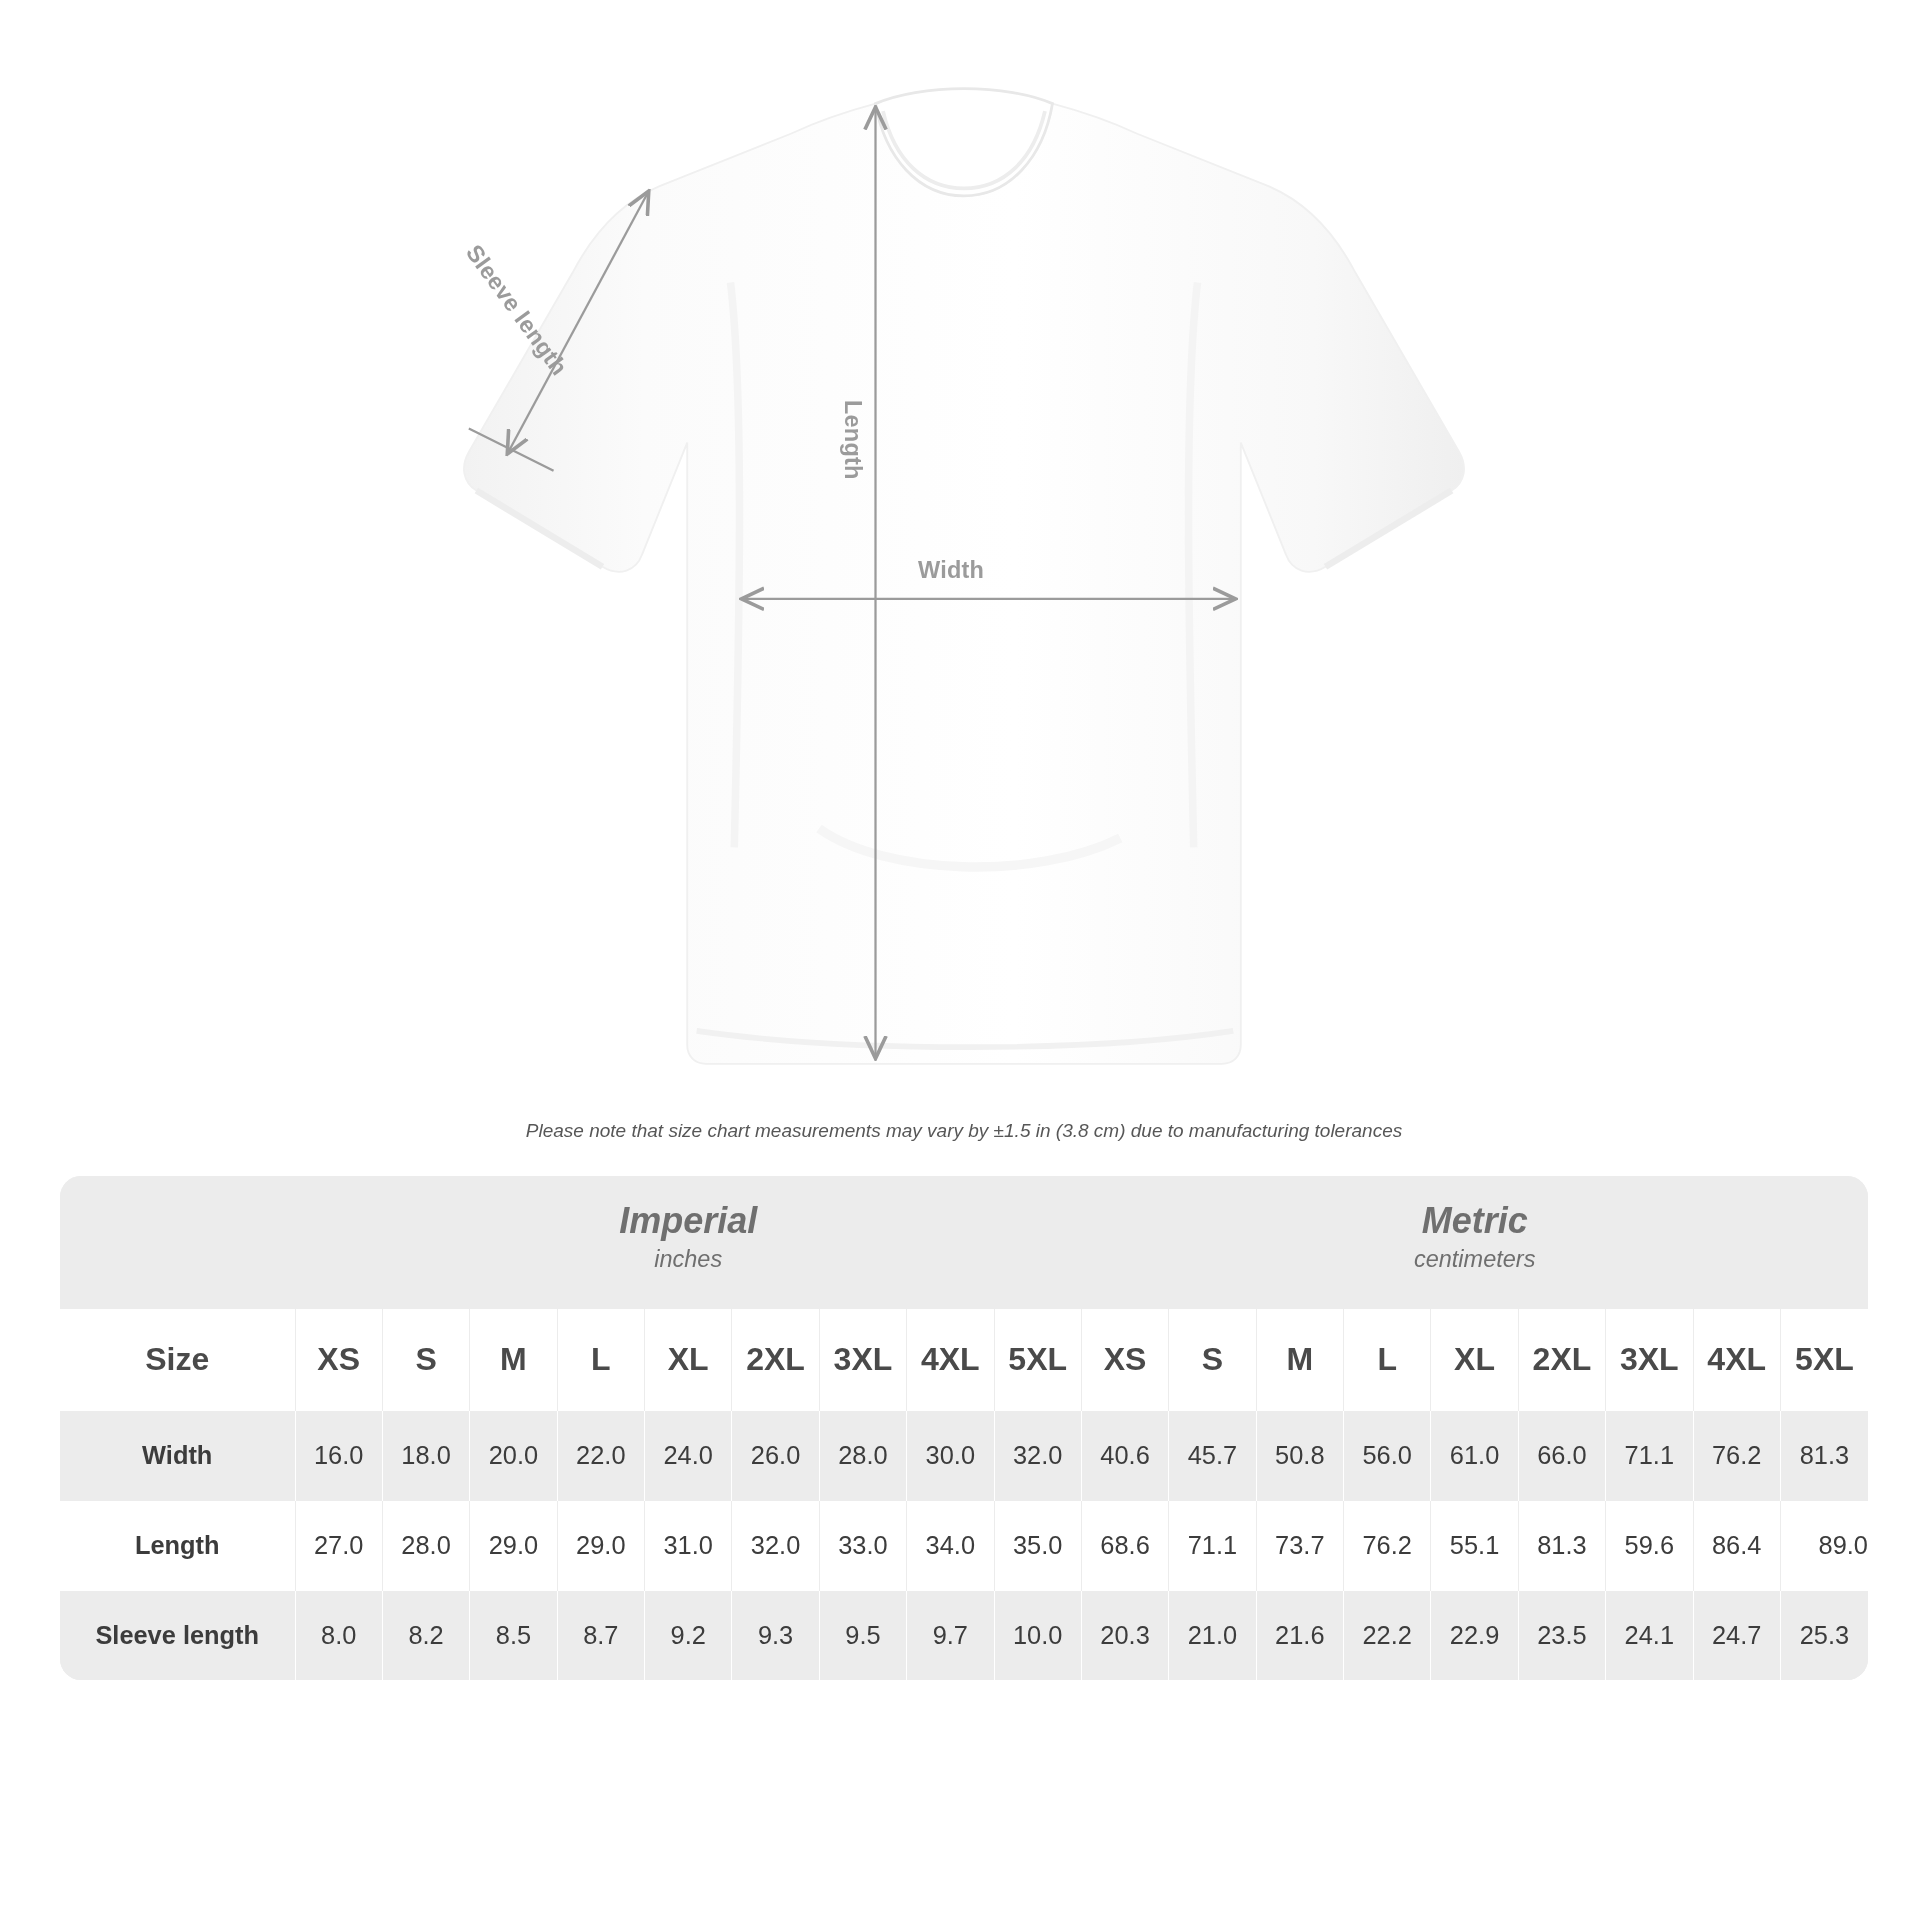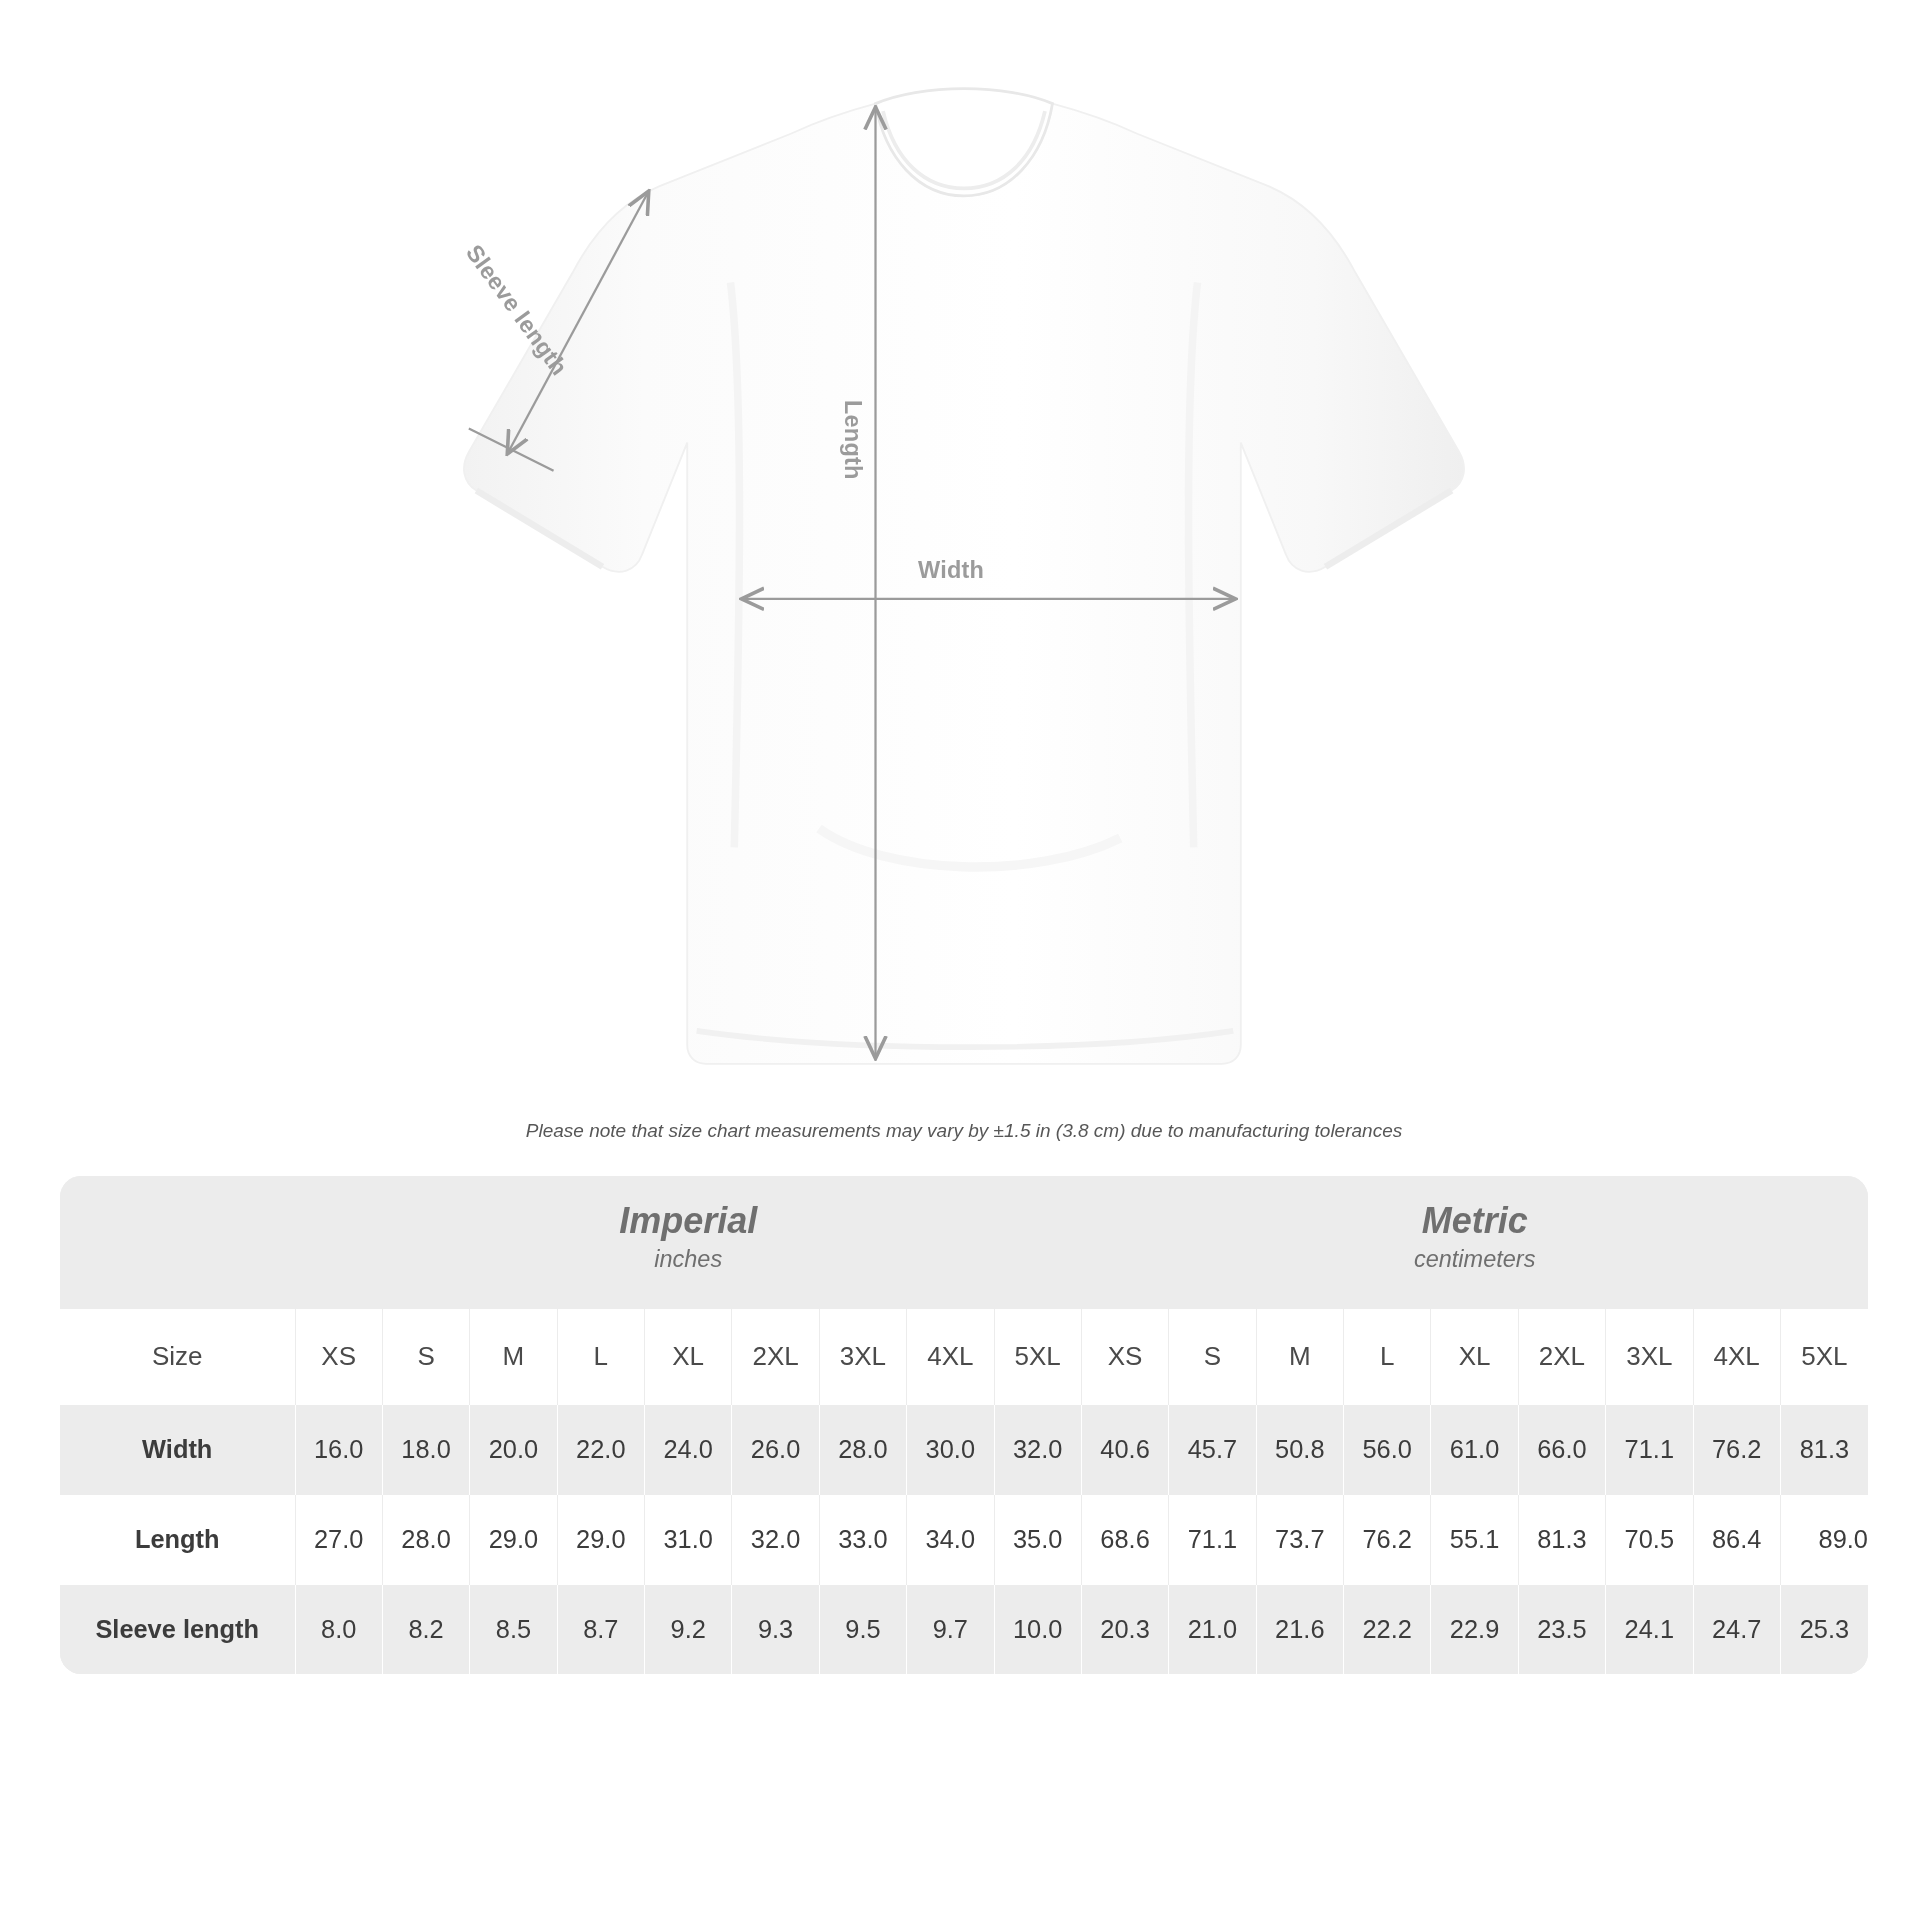--- a/index.html
+++ b/index.html
@@ -116,23 +116,23 @@
   }
   .corner-cell {
     background: #ececec;
     border: none;
   }
 
   
   tr.sizes-row td {
     background: #ffffff;
     padding: 32px 0;
-    font-weight: normal;
+    font-weight: bold;
     color: #4a4a4a;
-    font-size: 26px;
+    font-size: 32px;
     border-right: 1.9px solid #ececec;
   }
   tr.sizes-row td:last-child { border-right: none; }
   tr.sizes-row td.row-head {
     background: #ffffff;
   }
 
   
   tr.data-row td {
     padding: 30px 0;
@@ -323,21 +323,21 @@
           <td>32.0</td>
           <td>33.0</td>
           <td>34.0</td>
           <td>35.0</td>
           <td>68.6</td>
           <td>71.1</td>
           <td>73.7</td>
           <td>76.2</td>
           <td>55.1</td>
           <td>81.3</td>
-          <td>70.5</td>
+          <td>59.6</td>
           <td>86.4</td>
           <td>89.0</td>
         </tr>
 
         <tr class="data-row shade">
           <td class="row-head">Sleeve length</td>
           <td>8.0</td>
           <td>8.2</td>
           <td>8.5</td>
           <td>8.7</td>

